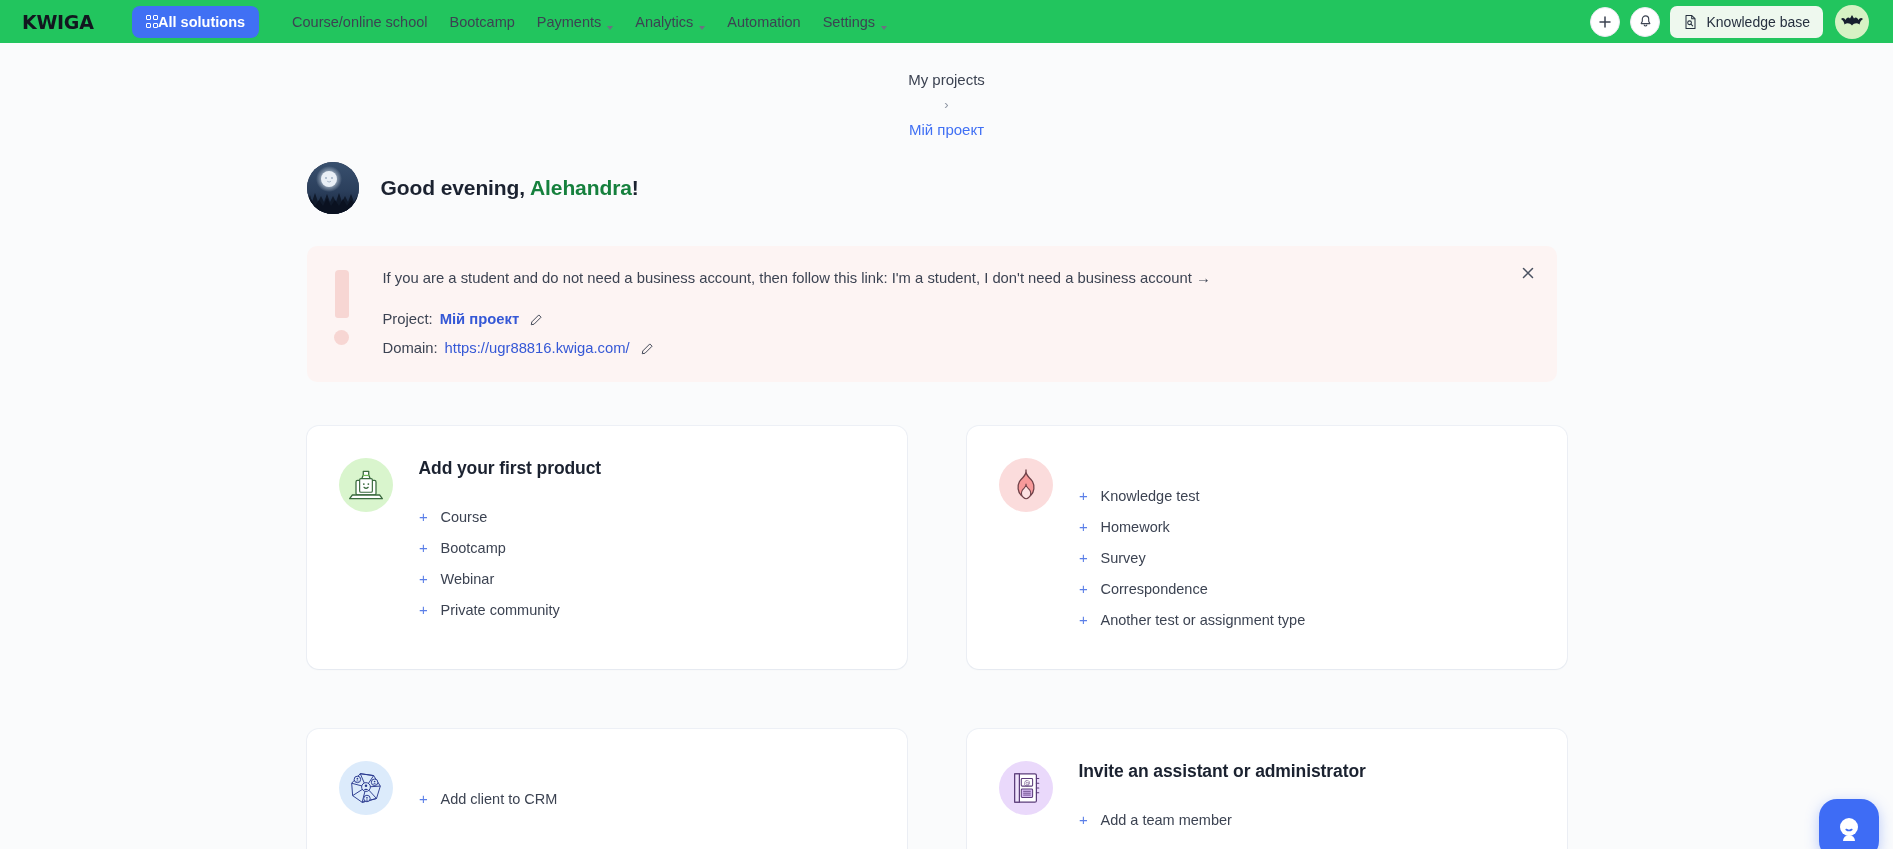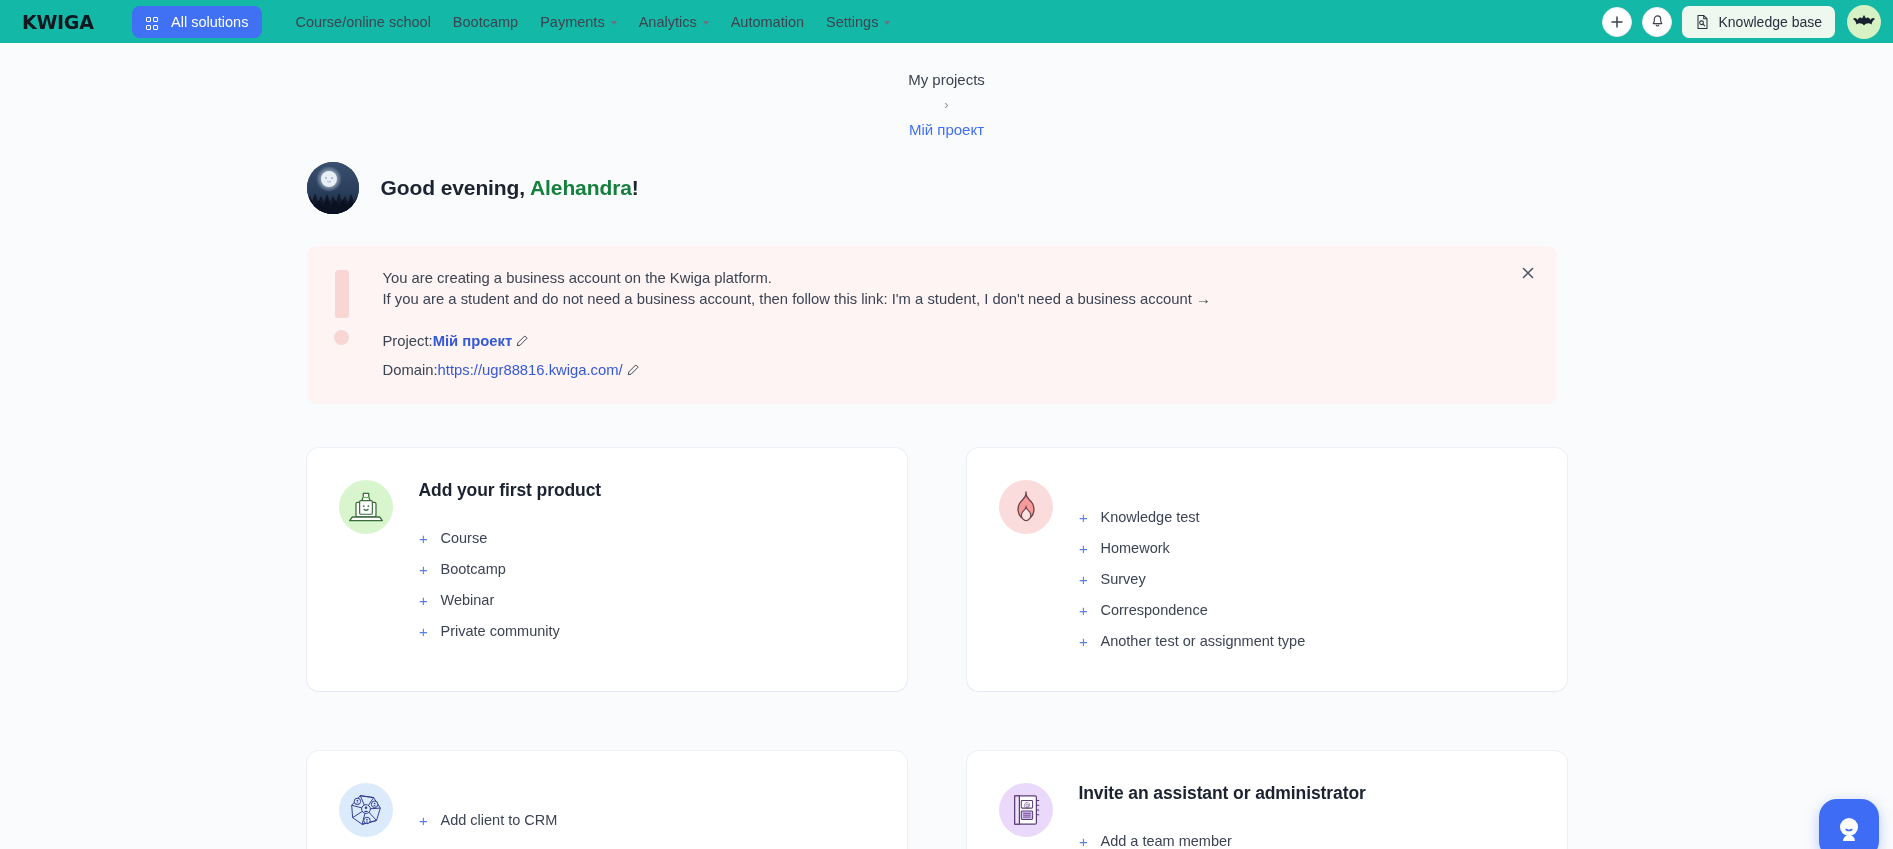--- a/index.html
+++ b/index.html
@@ -7,58 +7,58 @@
     width: 1893px; height: 849px;
     overflow: hidden;
     background: #fafbfc;
     font-family: "Liberation Sans", sans-serif;
     -webkit-font-smoothing: antialiased;
   }
 
   
   .navbar {
     height: 43px;
-    background: #14b8a6;
+    background: #22c55e;
     display: flex;
     align-items: center;
-    padding: 0 8px 0 22px;
+    padding: 0 20px 0 22px;
     position: relative;
     z-index: 20;
   }
   .brand {
     font-family: "DejaVu Sans", sans-serif;
     font-weight: 800;
     font-size: 19px;
     letter-spacing: -0.3px;
     color: #12161f;
     margin-right: 38px;
     user-select: none;
   }
   .allsol {
-    display: flex; align-items: flex-end; gap: 13px;
+    display: flex; align-items: center; gap: 0;
     background: #4070f4;
     color: #fff;
     font-size: 14.5px;
-    font-weight: 400;
+    font-weight: 700;
     border-radius: 8px;
     padding: 8px 14px;
     cursor: pointer;
     margin-right: 22px;
   }
   .grid-ico { display: grid; grid-template-columns: 5px 5px; grid-template-rows: 5px 5px; gap: 2.5px; }
   .grid-ico i { display: block; width: 5px; height: 5px; border: 1.3px solid #fff; border-radius: 1px; }
 
   .navlinks { display: flex; align-items: center; gap: 0px; }
   .navlink {
     font-size: 14.5px;
     color: #3c4352;
     padding: 8px 11px;
     cursor: pointer;
     white-space: nowrap;
-    display: flex; align-items: center; gap: 6px;
+    display: flex; align-items: flex-end; gap: 6px;
     border-radius: 6px;
   }
   .caret {
     width: 0; height: 0;
     border-left: 3.6px solid transparent;
     border-right: 3.6px solid transparent;
     border-top: 4.6px solid #6b7280;
     margin-top: 2px;
   }
 
@@ -135,21 +135,21 @@
     background: #f7d6d3;
     border-radius: 4px 4px 3px 3px;
   }
   .bang .dot {
     width: 15px; height: 15px; border-radius: 50%;
     background: #f7d6d3;
     margin-top: 12px;
     margin-left: -0.5px;
   }
   .bn-line { font-size: 14.8px; color: #3c4352; line-height: 1.45; }
-  .bn-kv { margin-top: 22px; font-size: 14.8px; color: #3c4352; display: flex; align-items: center; }
+  .bn-kv { margin-top: 22px; font-size: 14.8px; color: #3c4352; display: flex; align-items: flex-end; gap: 7px; }
   .bn-kv + .bn-kv { margin-top: 13px; }
   .bn-kv b { color: #3558d6; font-weight: 700; }
   .bn-kv .dom { color: #3558d6; font-weight: 400; }
   .pencil { cursor: pointer; display: inline-flex; margin-left: 3px; }
   .bn-close {
     position: absolute; right: 18px; top: 16px;
     width: 22px; height: 22px;
     display: flex; align-items: center; justify-content: center;
     cursor: pointer; color: #4a5160; font-size: 15px;
   }
@@ -313,21 +313,20 @@
         <span>Good evening, </span><span class="greet-name">Alehandra</span><span>!</span>
       </div>
     </div>
 
     <div class="banner">
       <div class="bang">
         <div class="bar"></div>
         <div class="dot"></div>
       </div>
 
-      <div class="bn-line">You are creating a business account on the Kwiga platform.</div>
       <div class="bn-line"><span>If you are a student and do not need a business account, then follow this link: </span><span style="cursor:pointer">I'm a student, I don't need a business account →</span></div>
 
       <div class="bn-kv">
         <span>Project:</span>
         <b>Мій проект</b>
         <span class="pencil">
           <svg width="14" height="14" viewBox="0 0 16 16">
             <path d="M11.2 2.2l2.6 2.6-8 8-3.2.6.6-3.2z" fill="none" stroke="#3c4352" stroke-width="1.1" stroke-linejoin="round"></path>
           </svg>
         </span>

